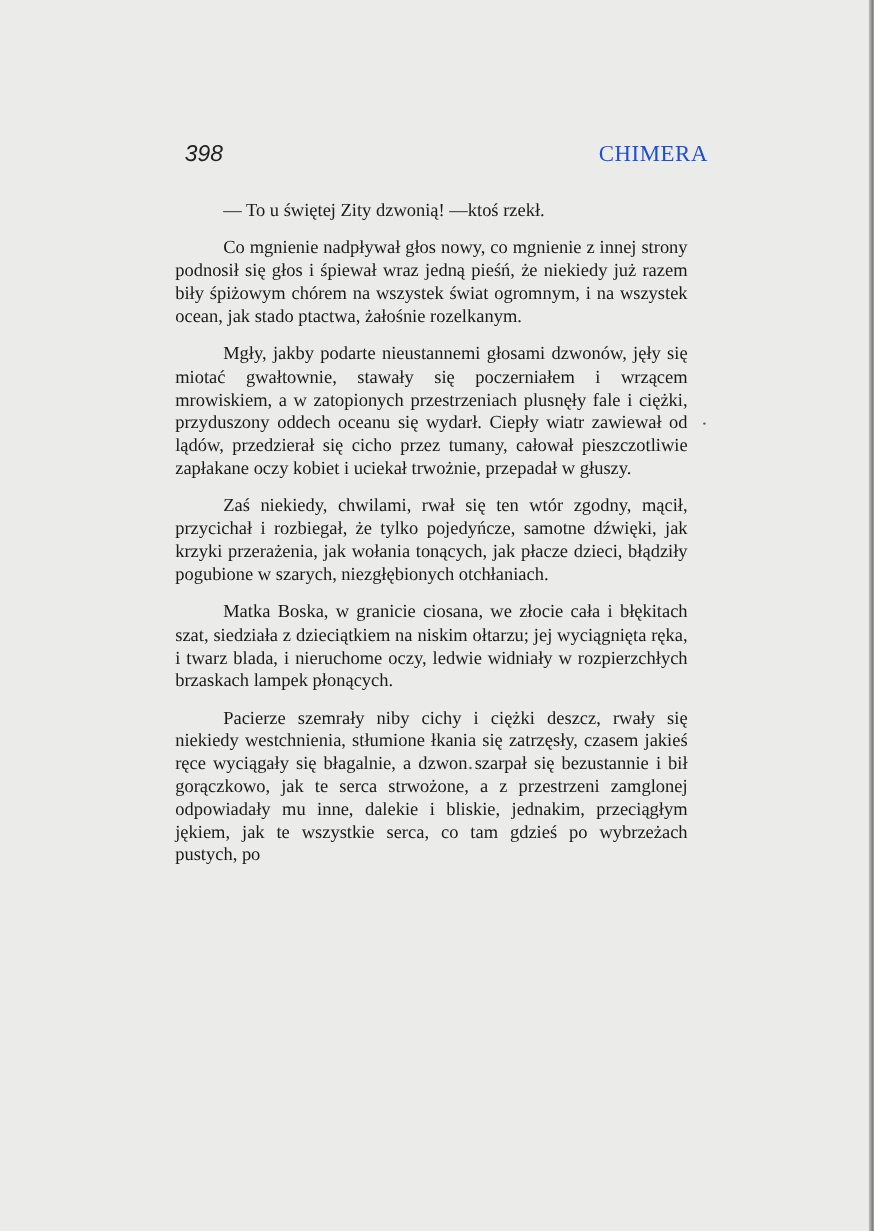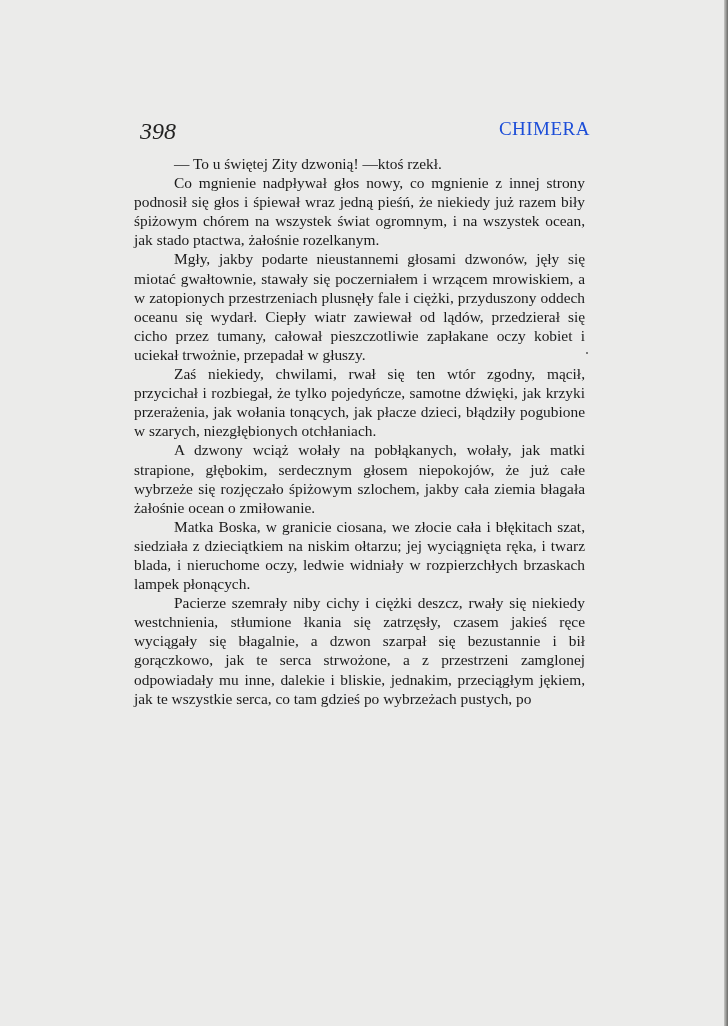--- a/index.html
+++ b/index.html
@@ -11,57 +11,56 @@
       color: #1c1c1c;
     }
     .page-edge {
       position: absolute; top: 0; right: 0; width: 4px; height: 1026px;
       background: linear-gradient(to right, #c8c8c6, #6a6a68);
     }
     .header {
       position: absolute; top: 118px; left: 136px; width: 454px; height: 26px;
     }
     .page-number {
-      position: absolute; left: 4px; top: 0;
-      font-family: Liberation Serif, serif; font-style: italic;
-      font-size: 24px; color: #222;
+      position: absolute; left: 18px; top: 0;
+      font-family: Liberation Sans, sans-serif; font-style: italic;
+      font-size: 19px; color: #222;
     }
     .running-title {
       position: absolute; right: 0; top: 0;
       font-family: "Liberation Serif", serif; 
       font-size: 19px; letter-spacing: 0.5px; color: #1d4ed8;
     }
     .text-block {
       position: absolute; top: 154px; left: 134px; width: 451px;
       font-family: "Liberation Serif", serif;
       font-size: 15.4px; line-height: 19.1px;
       text-align: justify;
       color: #1a1a1a;
     }
     .para {
-      margin: 0;
+      margin: 12px;
       text-indent: 40px;
       hyphens: manual;
     }
     .speck { position: absolute; width: 2px; height: 2px; background: #555; border-radius: 50%; }
   </style>
 </head>
 <body>
 
 <div class="page-edge"></div>
 
 <div class="header">
   <span class="page-number">398</span>
   <span class="running-title">CHIMERA</span>
 </div>
 
 <div class="text-block">
   <p class="para">— To u świętej Zity dzwonią! —ktoś rzekł.</p>
   <p class="para">Co mgnienie nadpływał głos nowy, co mgnienie z innej strony podnosił się głos i śpiewał wraz jedną pieśń, że niekiedy już razem biły śpiżowym chórem na wszystek świat ogromnym, i na wszystek ocean, jak stado ptactwa, żałośnie rozelkanym.</p>
   <p class="para">Mgły, jakby podarte nieustannemi głosami dzwonów, jęły się miotać gwałtownie, stawały się poczerniałem i wrzącem mrowiskiem, a w zatopionych przestrzeniach plusnęły fale i ciężki, przyduszony oddech oceanu się wydarł. Ciepły wiatr zawiewał od lądów, przedzierał się cicho przez tumany, całował pieszczotliwie zapłakane oczy kobiet i uciekał trwożnie, przepadał w głuszy.</p>
   <p class="para">Zaś niekiedy, chwilami, rwał się ten wtór zgodny, mącił, przycichał i rozbiegał, że tylko pojedyńcze, samotne dźwięki, jak krzyki przerażenia, jak wołania tonących, jak płacze dzieci, błądziły pogubione w szarych, niezgłębionych otchłaniach.</p>
-  <p class="para">A dzwony wciąż wołały na pobłąkanych, wołały, jak matki strapione, głębokim, serdecznym głosem niepokojów, że już całe wybrzeże się rozjęczało śpiżowym szlochem, jakby cała ziemia błagała żałośnie ocean o zmiłowanie.</p>
   <p class="para">Matka Boska, w granicie ciosana, we złocie cała i błękitach szat, siedziała z dzieciątkiem na niskim ołtarzu; jej wyciągnięta ręka, i twarz blada, i nieruchome oczy, ledwie widniały w rozpierzchłych brzaskach lampek płonących.</p>
   <p class="para">Pacierze szemrały niby cichy i ciężki deszcz, rwały się niekiedy westchnienia, stłumione łkania się zatrzęsły, czasem jakieś ręce wyciągały się błagalnie, a dzwon szarpał się bezustannie i bił gorączkowo, jak te serca strwożone, a z przestrzeni zamglonej odpowiadały mu inne, dalekie i bliskie, jednakim, przeciągłym jękiem, jak te wszystkie serca, co tam gdzieś po wybrzeżach pustych, po</p>
 </div>
 
 <div class="speck" style="left:391px;top:639px;"></div>
 <div class="speck" style="left:586px;top:352px;"></div>
 
 </body></html>

